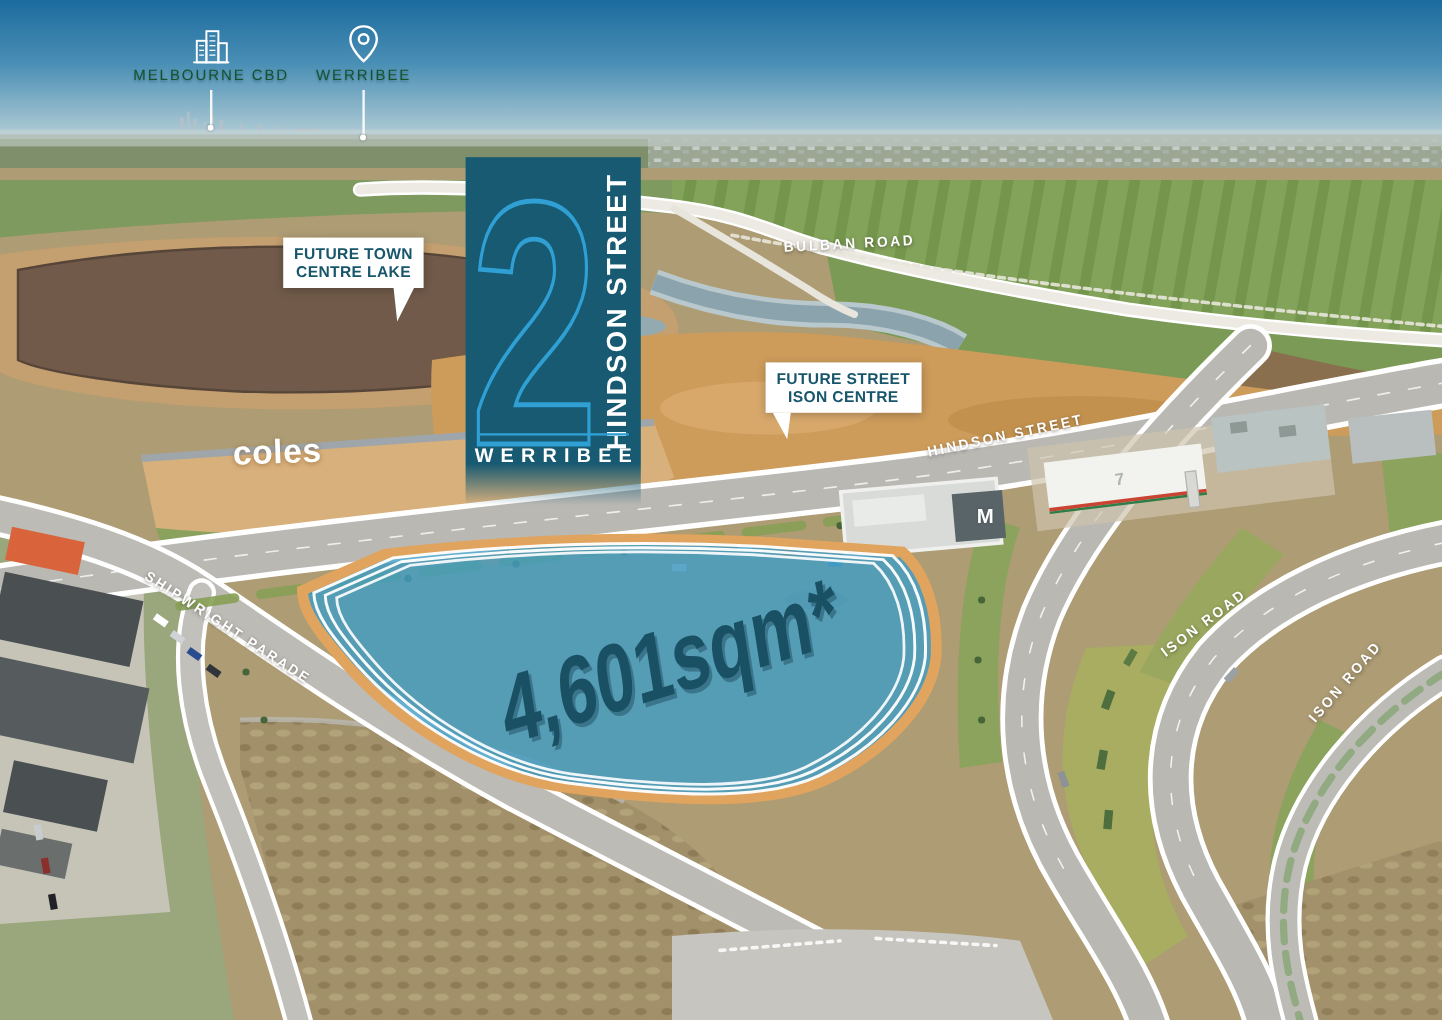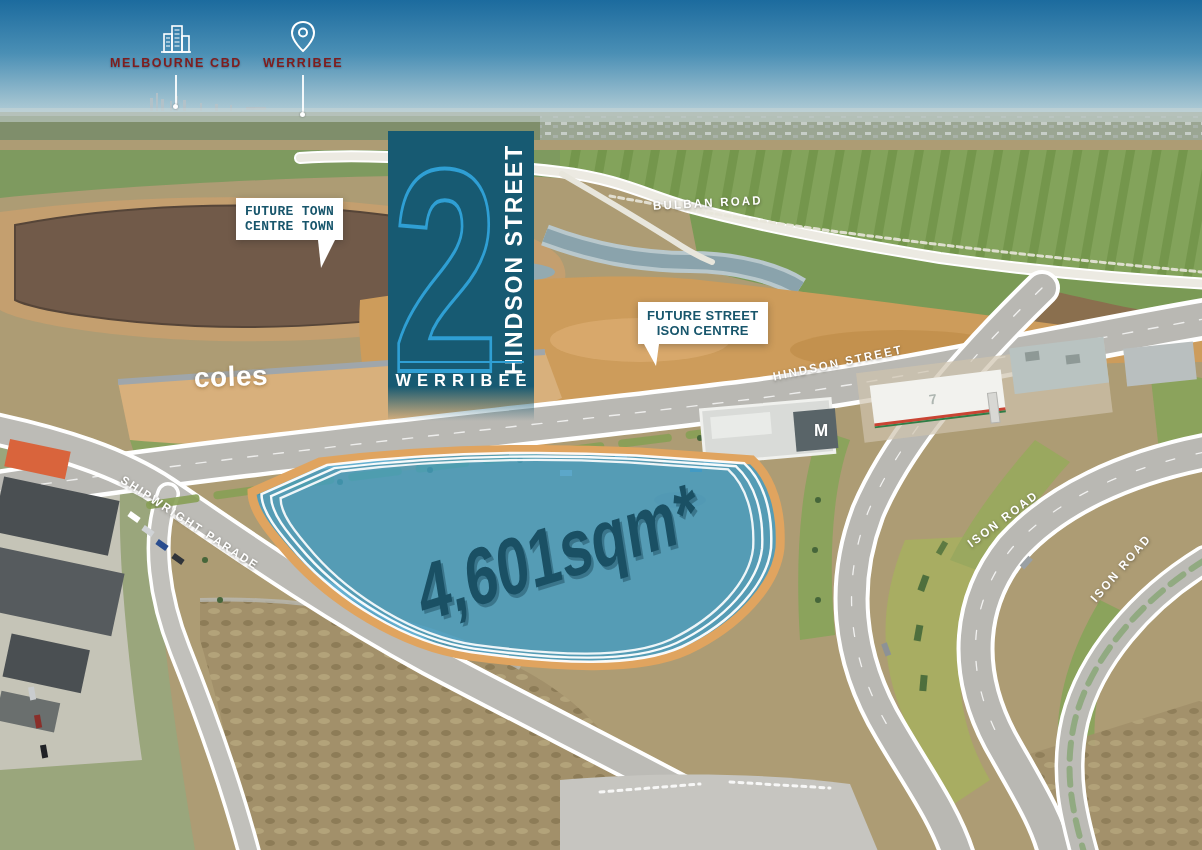--- a/index.html
+++ b/index.html
@@ -2,21 +2,21 @@
 <html><head>
 <meta charset="utf-8">
 <style>
   html,body{margin:0;padding:0;background:#222;}
   .scene{position:relative;width:1202px;height:850px;overflow:hidden;
          font-family:"Liberation Sans",sans-serif;background:#dde6e6;}
   .scene svg{position:absolute;left:0;top:0;}
   .abs{position:absolute;}
 
   
-  .marker-label{position:absolute;color:#7f1d1d;font-weight:bold;font-size:12.5px;
+  .marker-label{position:absolute;color:#14532d;font-weight:normal;font-size:12.5px;
     letter-spacing:1.6px;text-align:center;width:160px;transform:translateX(-50%);
     text-shadow:0 1px 2px rgba(0,40,70,.35);white-space:nowrap;}
   .marker-line{position:absolute;width:1.5px;background:rgba(255,255,255,.9);}
   .marker-dot{position:absolute;width:5px;height:5px;border-radius:50%;
     background:#fff;box-shadow:0 0 2px rgba(0,0,0,.4);}
 
   
   .banner{position:absolute;left:388px;top:131px;width:146px;height:290px;
     background:linear-gradient(180deg,#175a72 0%,#175a72 88%,rgba(23,90,114,0) 100%);}
   .banner-number{position:absolute;left:4px;top:-6px;font-size:290px;line-height:1;
@@ -29,21 +29,21 @@
     font-size:23px;letter-spacing:2px;white-space:nowrap;}
   .banner-line{position:absolute;left:10px;right:10px;top:230px;height:2px;background:#2f9fd4;}
   .banner-suburb{position:absolute;left:0;top:240px;width:100%;text-align:center;
     color:#fff;font-weight:bold;font-size:16.5px;letter-spacing:6px;text-indent:6px;}
 
   
   .callout{position:absolute;background:#fff;color:#18566c;font-weight:bold;
     font-size:13px;line-height:1.18;text-align:center;padding:6px 9px 5px;
     letter-spacing:.3px;box-shadow:0 2px 7px rgba(30,30,30,.3);white-space:nowrap;}
   .callout .tail{position:absolute;width:0;height:0;top:100%;}
-  #callout-lake{left:236px;top:198px;font-family:Liberation Mono, monospace;}
+  #callout-lake{left:236px;top:198px;}
   #callout-lake .tail{right:8px;border-top:28px solid #fff;
     border-right:14px solid transparent;border-left:3px solid transparent;}
   #callout-harpley{left:638px;top:302px;}
   #callout-harpley .tail{left:6px;border-top:22px solid #fff;
     border-left:12px solid transparent;border-right:3px solid transparent;}
 
   
   .roadlabel{position:absolute;color:#fff;font-weight:bold;font-size:12px;
     letter-spacing:2.4px;white-space:nowrap;
     text-shadow:0 1px 3px rgba(50,45,35,.55);}
@@ -309,21 +309,21 @@
 
   <div class="banner">
     <div class="banner-number">2</div>
     <div class="banner-street">HINDSON STREET</div>
     <div class="banner-line"></div>
     <div class="banner-suburb">WERRIBEE</div>
   </div>
 
   <div class="callout" id="callout-lake">
     <div>FUTURE TOWN</div>
-    <div>CENTRE TOWN</div>
+    <div>CENTRE LAKE</div>
     <div class="tail"></div>
   </div>
   <div class="callout" id="callout-harpley">
     <div>FUTURE STREET</div>
     <div>ISON CENTRE</div>
     <div class="tail"></div>
   </div>
 
   <div class="roadlabel" id="lbl-bulban">BULBAN ROAD</div>
   <div class="roadlabel" id="lbl-hindson">HINDSON STREET</div>

